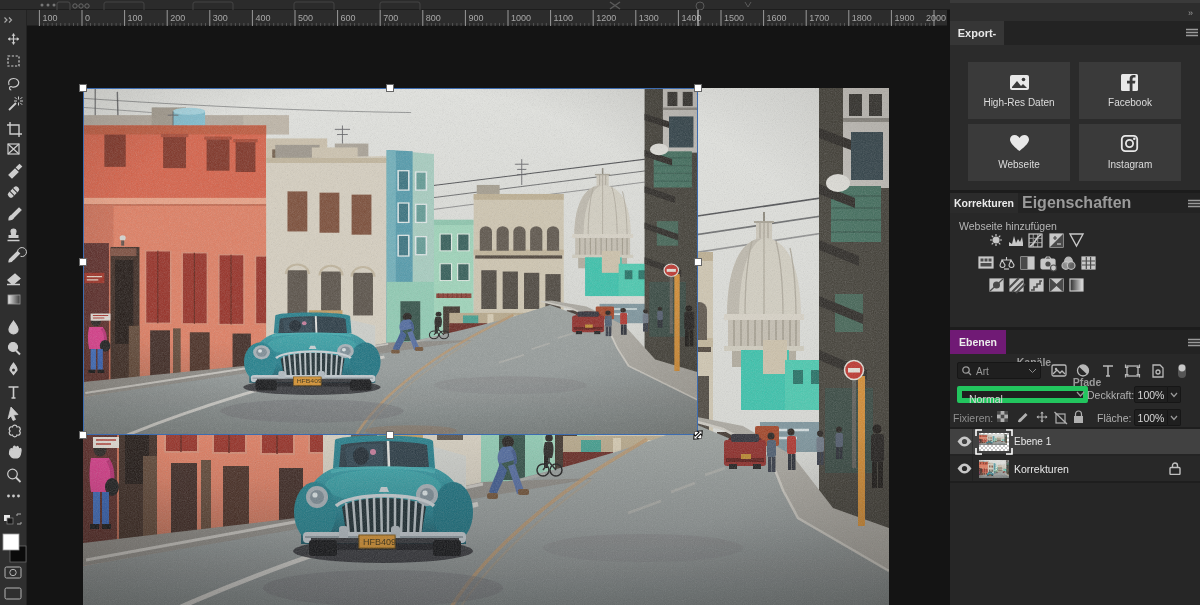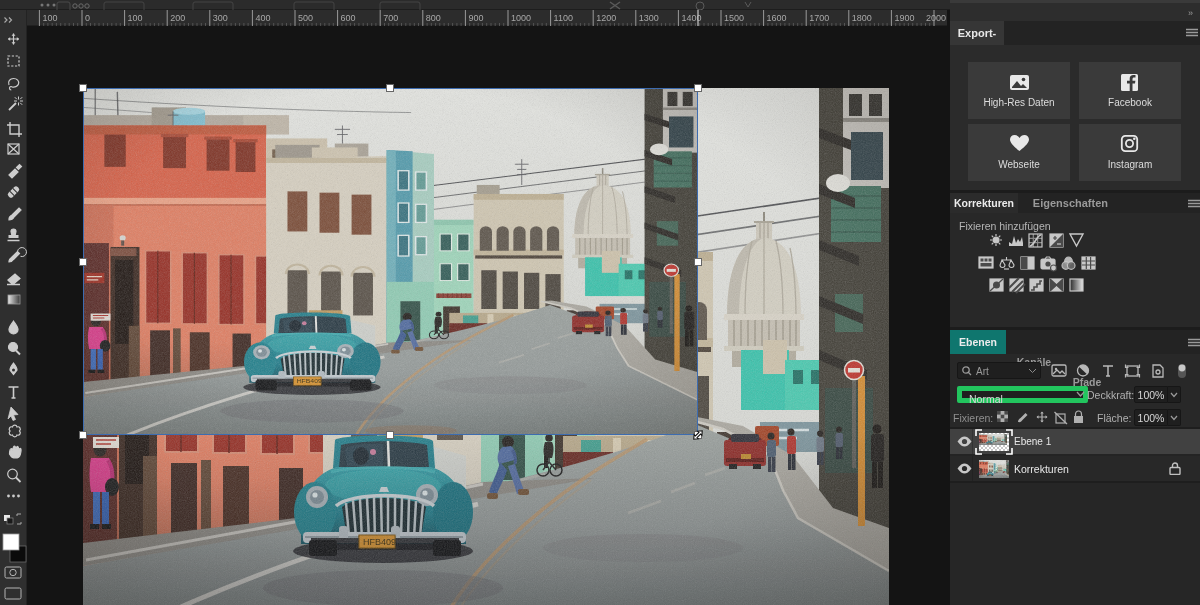--- a/index.html
+++ b/index.html
@@ -840,25 +840,25 @@
     <rect x="0.8" y="0.8" width="15.4" height="15.4" rx="3.5" fill="none" stroke="#e8e8e8" stroke-width="1.8"></rect>
     <circle cx="8.5" cy="8.5" r="3.6" fill="none" stroke="#e8e8e8" stroke-width="1.8"></circle>
     <circle cx="13.3" cy="3.8" r="1.3" fill="#e8e8e8"></circle>
   </g>
   <text x="162" y="106" font-size="10" fill="#dcdcdc" text-anchor="middle">Instagram</text>
 </svg>
 
 <div class="abs" style="left:950px;top:190px;width:250px;height:3px;background:#1c1c1c;"></div>
 <div class="abs" style="left:950px;top:193px;width:250px;height:20px;background:#232323;"></div>
 <div class="abs" style="left:950px;top:193px;width:68px;height:20px;background:#2b2b2b;color:#ececec;font-weight:bold;font-size:10.5px;line-height:20px;text-align:center;">Korrekturen</div>
-<div class="abs" style="left:1022px;top:193px;width:86px;height:20px;color:#9a9a9a;font-weight:bold;font-size:11px;line-height:20px;text-align:right;">Eigenschaften</div>
+<div class="abs" style="left:1022px;top:193px;width:86px;height:20px;color:#9a9a9a;font-weight:bold;font-size:16px;line-height:20px;text-align:center;">Eigenschaften</div>
 <svg class="abs" style="left:1188px;top:199px" width="12" height="9">
     <path d="M0 1.5 h12 M0 4.5 h12 M0 7.5 h12" stroke="#9a9a9a" stroke-width="1.5"></path>
   </svg>
-<div class="abs" style="left:959px;top:220px;color:#b5b5b5;font-size:10.5px;">Fixieren hinzufügen</div>
+<div class="abs" style="left:959px;top:220px;color:#b5b5b5;font-size:10.5px;">Webseite hinzufügen</div>
 <svg class="abs" style="left:950px;top:230px" width="250" height="70" viewBox="0 0 250 70">
   <g stroke="#c8c8c8" fill="none" stroke-width="1.2">
 
     <g transform="translate(40,4)">
         <circle cx="6" cy="6" r="3" fill="#c8c8c8"></circle>
         <path d="M6 0 v2 M6 10 v2 M0 6 h2 M10 6 h2 M1.7 1.7 l1.5 1.5 M8.8 8.8 l1.5 1.5 M10.3 1.7 l-1.5 1.5 M1.7 10.3 l1.5-1.5"></path>
       </g>
 
     <g transform="translate(59,4)">
         <path d="M0 12 L0 8 L3 10 L5 2 L7 9 L9 5 L11 8 L13 3 L14 9 L14 12 Z" fill="#c8c8c8" stroke="none"></path>
@@ -937,21 +937,21 @@
   <defs>
       <linearGradient id="gm" x1="0" y1="0" x2="1" y2="0">
         <stop offset="0" stop-color="#2a2a2a"></stop>
         <stop offset="1" stop-color="#e8e8e8"></stop>
       </linearGradient>
     </defs>
 </svg>
 
 <div class="abs" style="left:950px;top:327px;width:250px;height:3px;background:#1c1c1c;"></div>
 <div class="abs" style="left:950px;top:330px;width:250px;height:24px;background:#232323;"></div>
-<div class="abs" style="left:950px;top:330px;width:56px;height:24px;background:#0f766e;color:#ececec;font-weight:bold;font-size:10.5px;line-height:24px;text-align:center;">Ebenen</div>
+<div class="abs" style="left:950px;top:330px;width:56px;height:24px;background:#701a75;color:#ececec;font-weight:bold;font-size:10.5px;line-height:24px;text-align:center;">Ebenen</div>
 <div class="abs" style="left:1006px;top:330px;width:56px;height:24px;color:#9a9a9a;font-weight:bold;font-size:10.5px;line-height:24px;text-align:center;margin-top:20px;">Kanäle</div>
 <div class="abs" style="left:1062px;top:330px;width:50px;height:24px;color:#9a9a9a;font-weight:bold;font-size:10.5px;line-height:24px;text-align:center;margin-top:40px;">Pfade</div>
 <svg class="abs" style="left:1188px;top:338px" width="12" height="9">
     <path d="M0 1.5 h12 M0 4.5 h12 M0 7.5 h12" stroke="#9a9a9a" stroke-width="1.5"></path>
   </svg>
 
 <div class="abs" style="left:957px;top:362px;width:84px;height:17px;background:#1f1f1f;border:1px solid #161616;border-radius:2px;"></div>
 <svg class="abs" style="left:961px;top:365px" width="80" height="12">
     <circle cx="5" cy="5" r="3.2" fill="none" stroke="#9a9a9a" stroke-width="1.3"></circle>
     <path d="M7.4 7.4 l2.6 2.6" stroke="#9a9a9a" stroke-width="1.3"></path>

